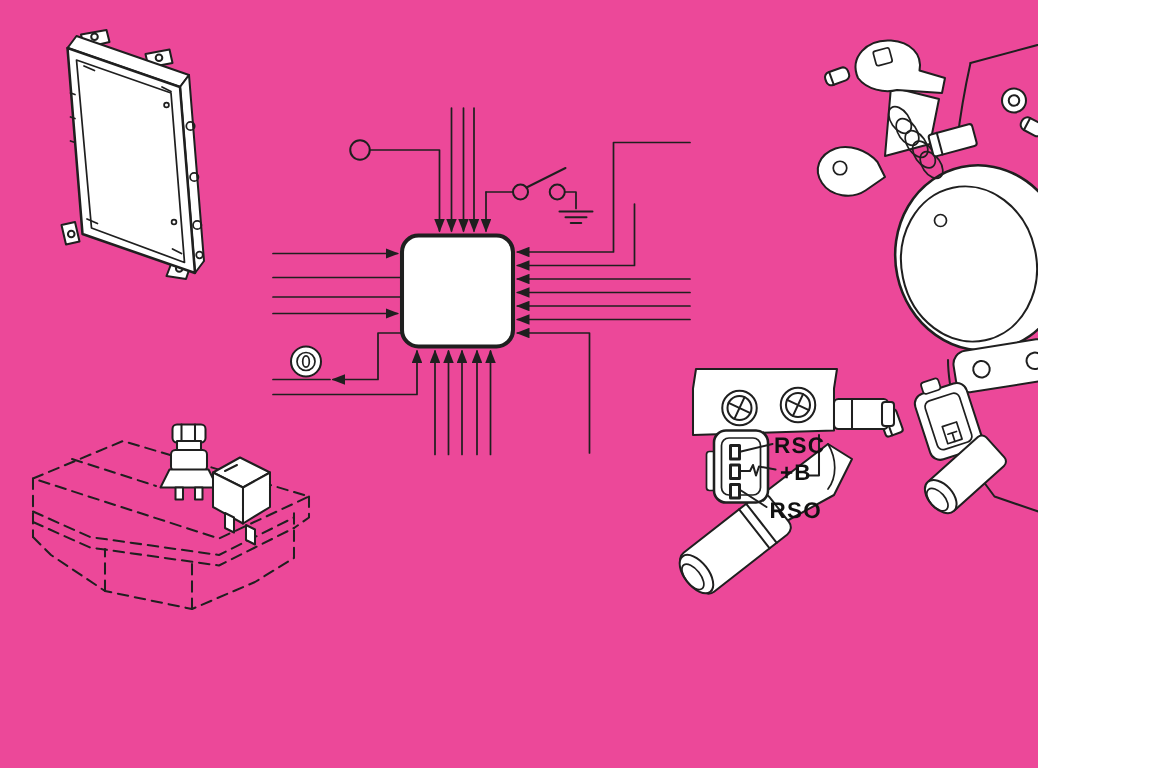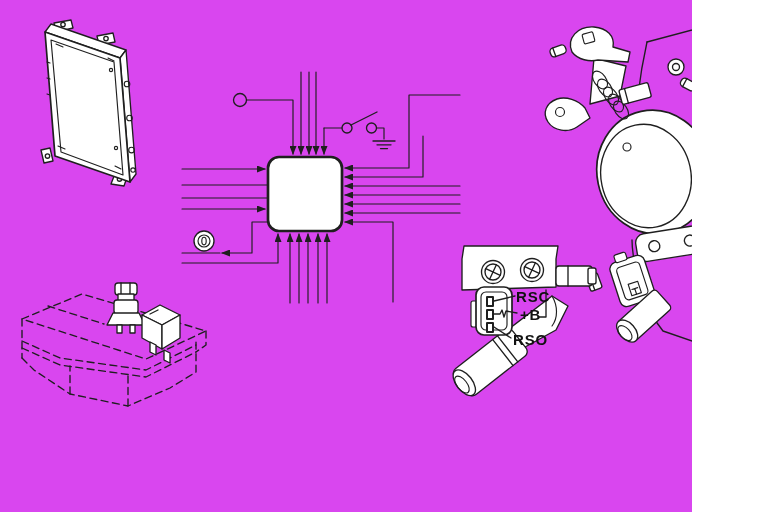--- a/index.html
+++ b/index.html
@@ -1,16 +1,16 @@
 <!DOCTYPE html>
 <html><head>
 <meta charset="utf-8">
 <style>
   html,body{margin:0;padding:0;background:#ffffff;}
-  .canvas{position:relative;width:692px;height:512px;background:#d946ef;overflow:hidden;}
+  .canvas{position:relative;width:692px;height:512px;background:#ec4899;overflow:hidden;}
   svg{position:absolute;left:0;top:0;}
   .w1{stroke-width:1.15;}
   .w13{stroke-width:1.35;}
   .w16{stroke-width:1.7;}
   .w25{stroke-width:2.7;}
   .wf{fill:#ffffff;}
   .dsh{stroke-dasharray:7 4.5;}
   .lbl{font-family:"Liberation Sans",sans-serif;font-weight:bold;font-size:15px;letter-spacing:0.8px;stroke:none;fill:#111111;}
 </style>
 </head>

